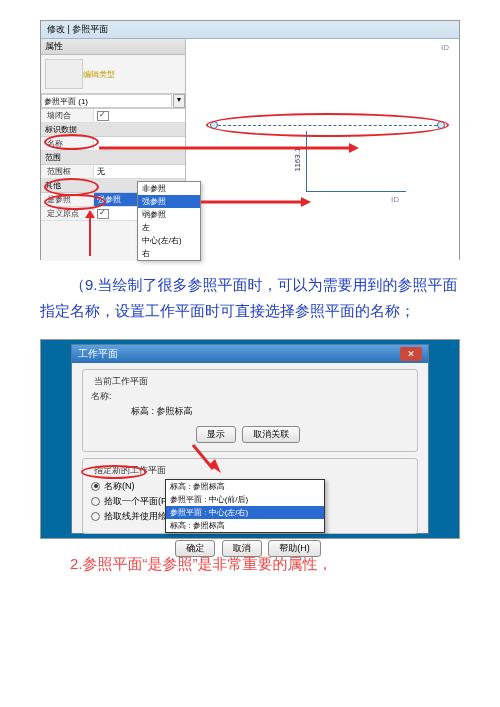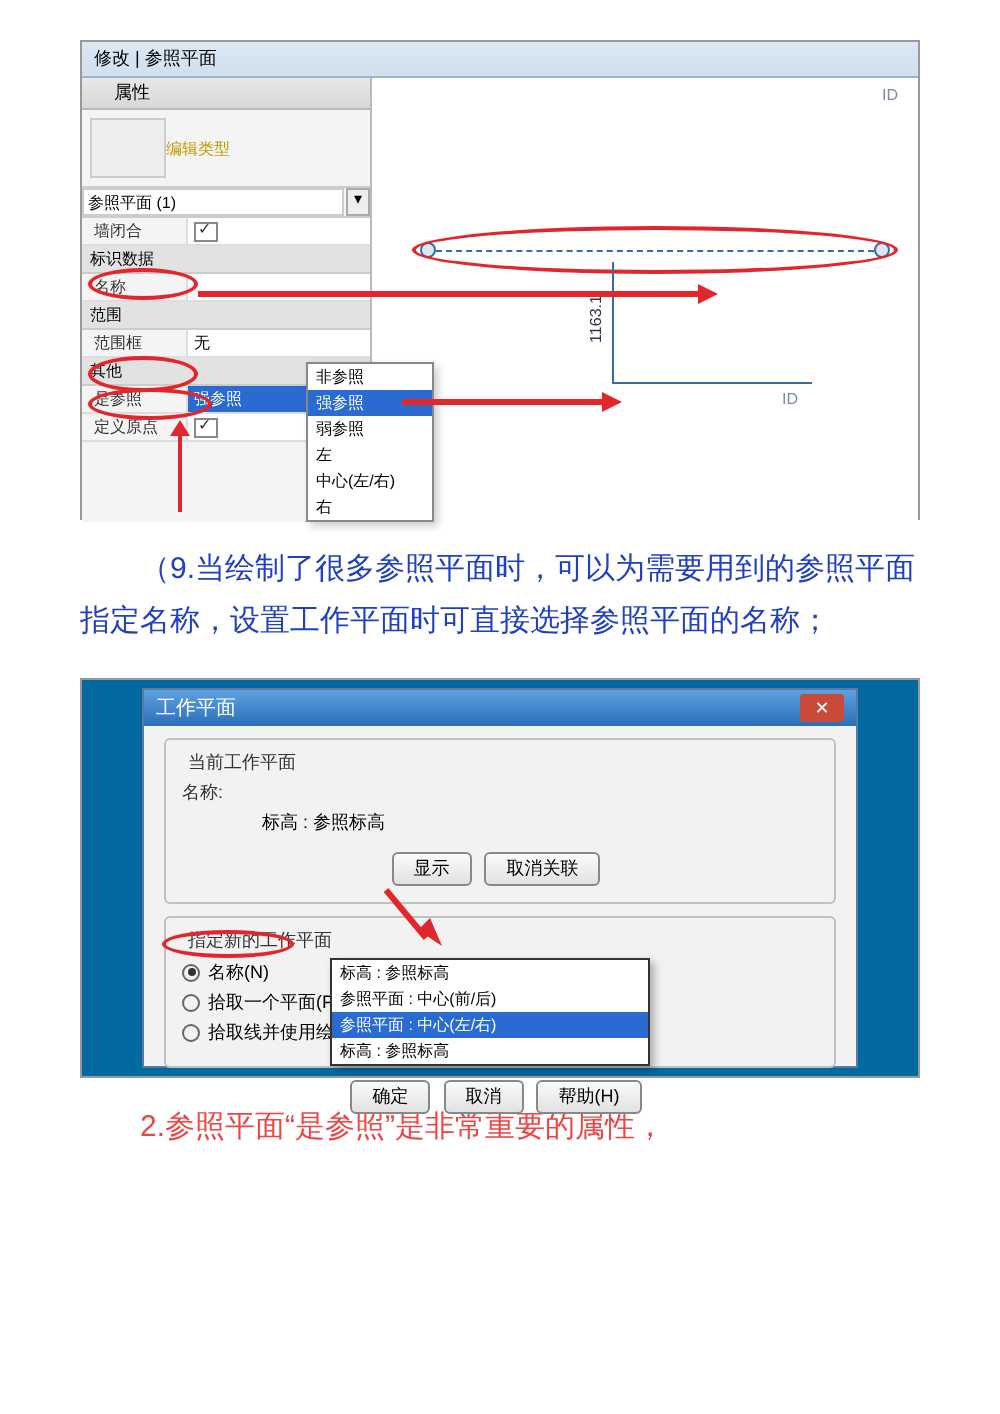--- a/index.html
+++ b/index.html
@@ -29,21 +29,21 @@
     }
     .ss1-body { display: flex; height: calc(100% - 16px); }
     .ss1-left {
       width: 145px;
       background: #f4f4f4;
       border-right: 1px solid #bbb;
       font-size: 9px;
     }
     .props-header {
       background: linear-gradient(#e8e8e8,#d8d8d8);
-      padding: 1px 16px;
+      padding: 1px 4px;
       border-bottom: 1px solid #bbb;
     }
     .thumb-row { display:flex; align-items:center; padding:4px; }
     .thumb {
       width: 38px; height: 30px;
       border: 1px solid #ccc;
       background: #eee;
     }
     .thumb-label { font-size:8px; color:#c49a00; }
     .selector-row { display:flex; border-top:1px solid #ccc; border-bottom:1px solid #ccc; }
@@ -270,21 +270,21 @@
         <div class="endpoint r"></div>
         <div class="red-ellipse" style="top:-6px; left:0; right:0; height:24px;"></div>
       </div>
       <div class="dim-vert"></div>
       <div class="dim-horiz"></div>
       <span class="dim-text" style="top:116px; left:100px;">1163.1</span>
       <span class="id-label" style="top:156px; right:60px;">ID</span>
     </div>
   </div>
 
-  <div class="dd-box" style="left:112px; top:160px; width:64px;">
+  <div class="dd-box" style="left:96px; top:160px; width:64px;">
     <div class="dd-item">非参照</div>
     <div class="dd-item sel">强参照</div>
     <div class="dd-item">弱参照</div>
     <div class="dd-item">左</div>
     <div class="dd-item">中心(左/右)</div>
     <div class="dd-item">右</div>
   </div>
 
   <div class="red-ellipse" style="left:3px; top:113px; width:55px; height:16px;"></div>
   <div class="red-ellipse" style="left:3px; top:157px; width:55px; height:18px;"></div>

